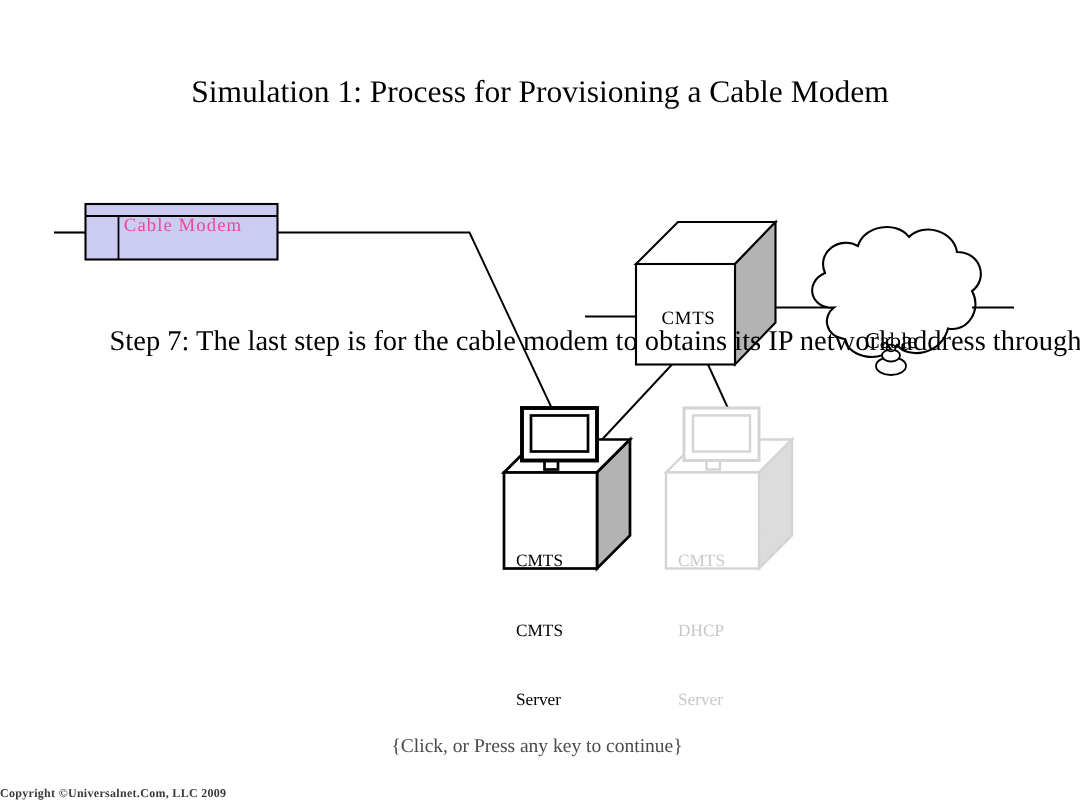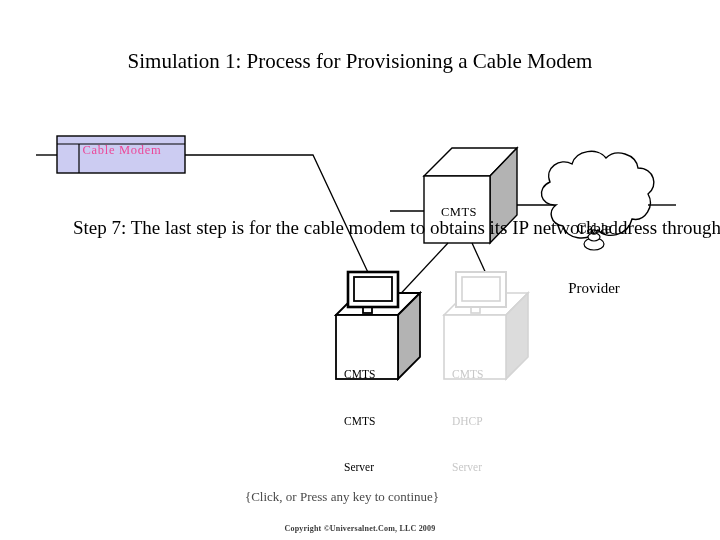--- a/index.html
+++ b/index.html
@@ -48,25 +48,25 @@
     left:344px;top:336px;width:62px;text-align:left;
     font-size:11.5px;line-height:15.5px;color:#000;
     font-family:"Liberation Serif","DejaVu Serif",serif;
   }
   #tftp-label{
     left:452px;top:336px;width:62px;text-align:left;
     font-size:11.5px;line-height:15.5px;color:#c8c8c8;
   }
 
   #continue-note{
-    left:0;top:489px;width:684px;text-align:center;
+    left:16px;top:489px;width:684px;text-align:center;
     font-size:13px;color:#4a4a4a;
   }
   #copyright{
-    left:0;top:524px;width:720px;text-align:center;
+    left:0;top:524px;width:720px;
     font-size:8px;font-weight:bold;color:#3a3a3a;
     letter-spacing:.2px;
   }
 </style>
 </head>
 <body>
 
 <div id="slide">
 
   <svg id="diagram" viewBox="0 0 720 540">
@@ -155,21 +155,20 @@
   <div class="txt" id="cm-label">Cable Modem</div>
 
   <div class="txt" id="step-body">
     <b>Step 7</b><span>: </span><span>The last step is for the cable modem to obtains its IP network address through the CMTS DHCP server.</span>
   </div>
 
   <div class="txt" id="cmts-label">CMTS</div>
 
   <div class="txt" id="cloud-label">
     <div>Cable</div>
-    <div>Provider</div>
   </div>
 
   <div class="txt" id="dhcp-label">
     <div>CMTS</div>
     <div>CMTS</div>
     <div>Server</div>
   </div>
 
   <div class="txt" id="tftp-label">
     <div>CMTS</div>

